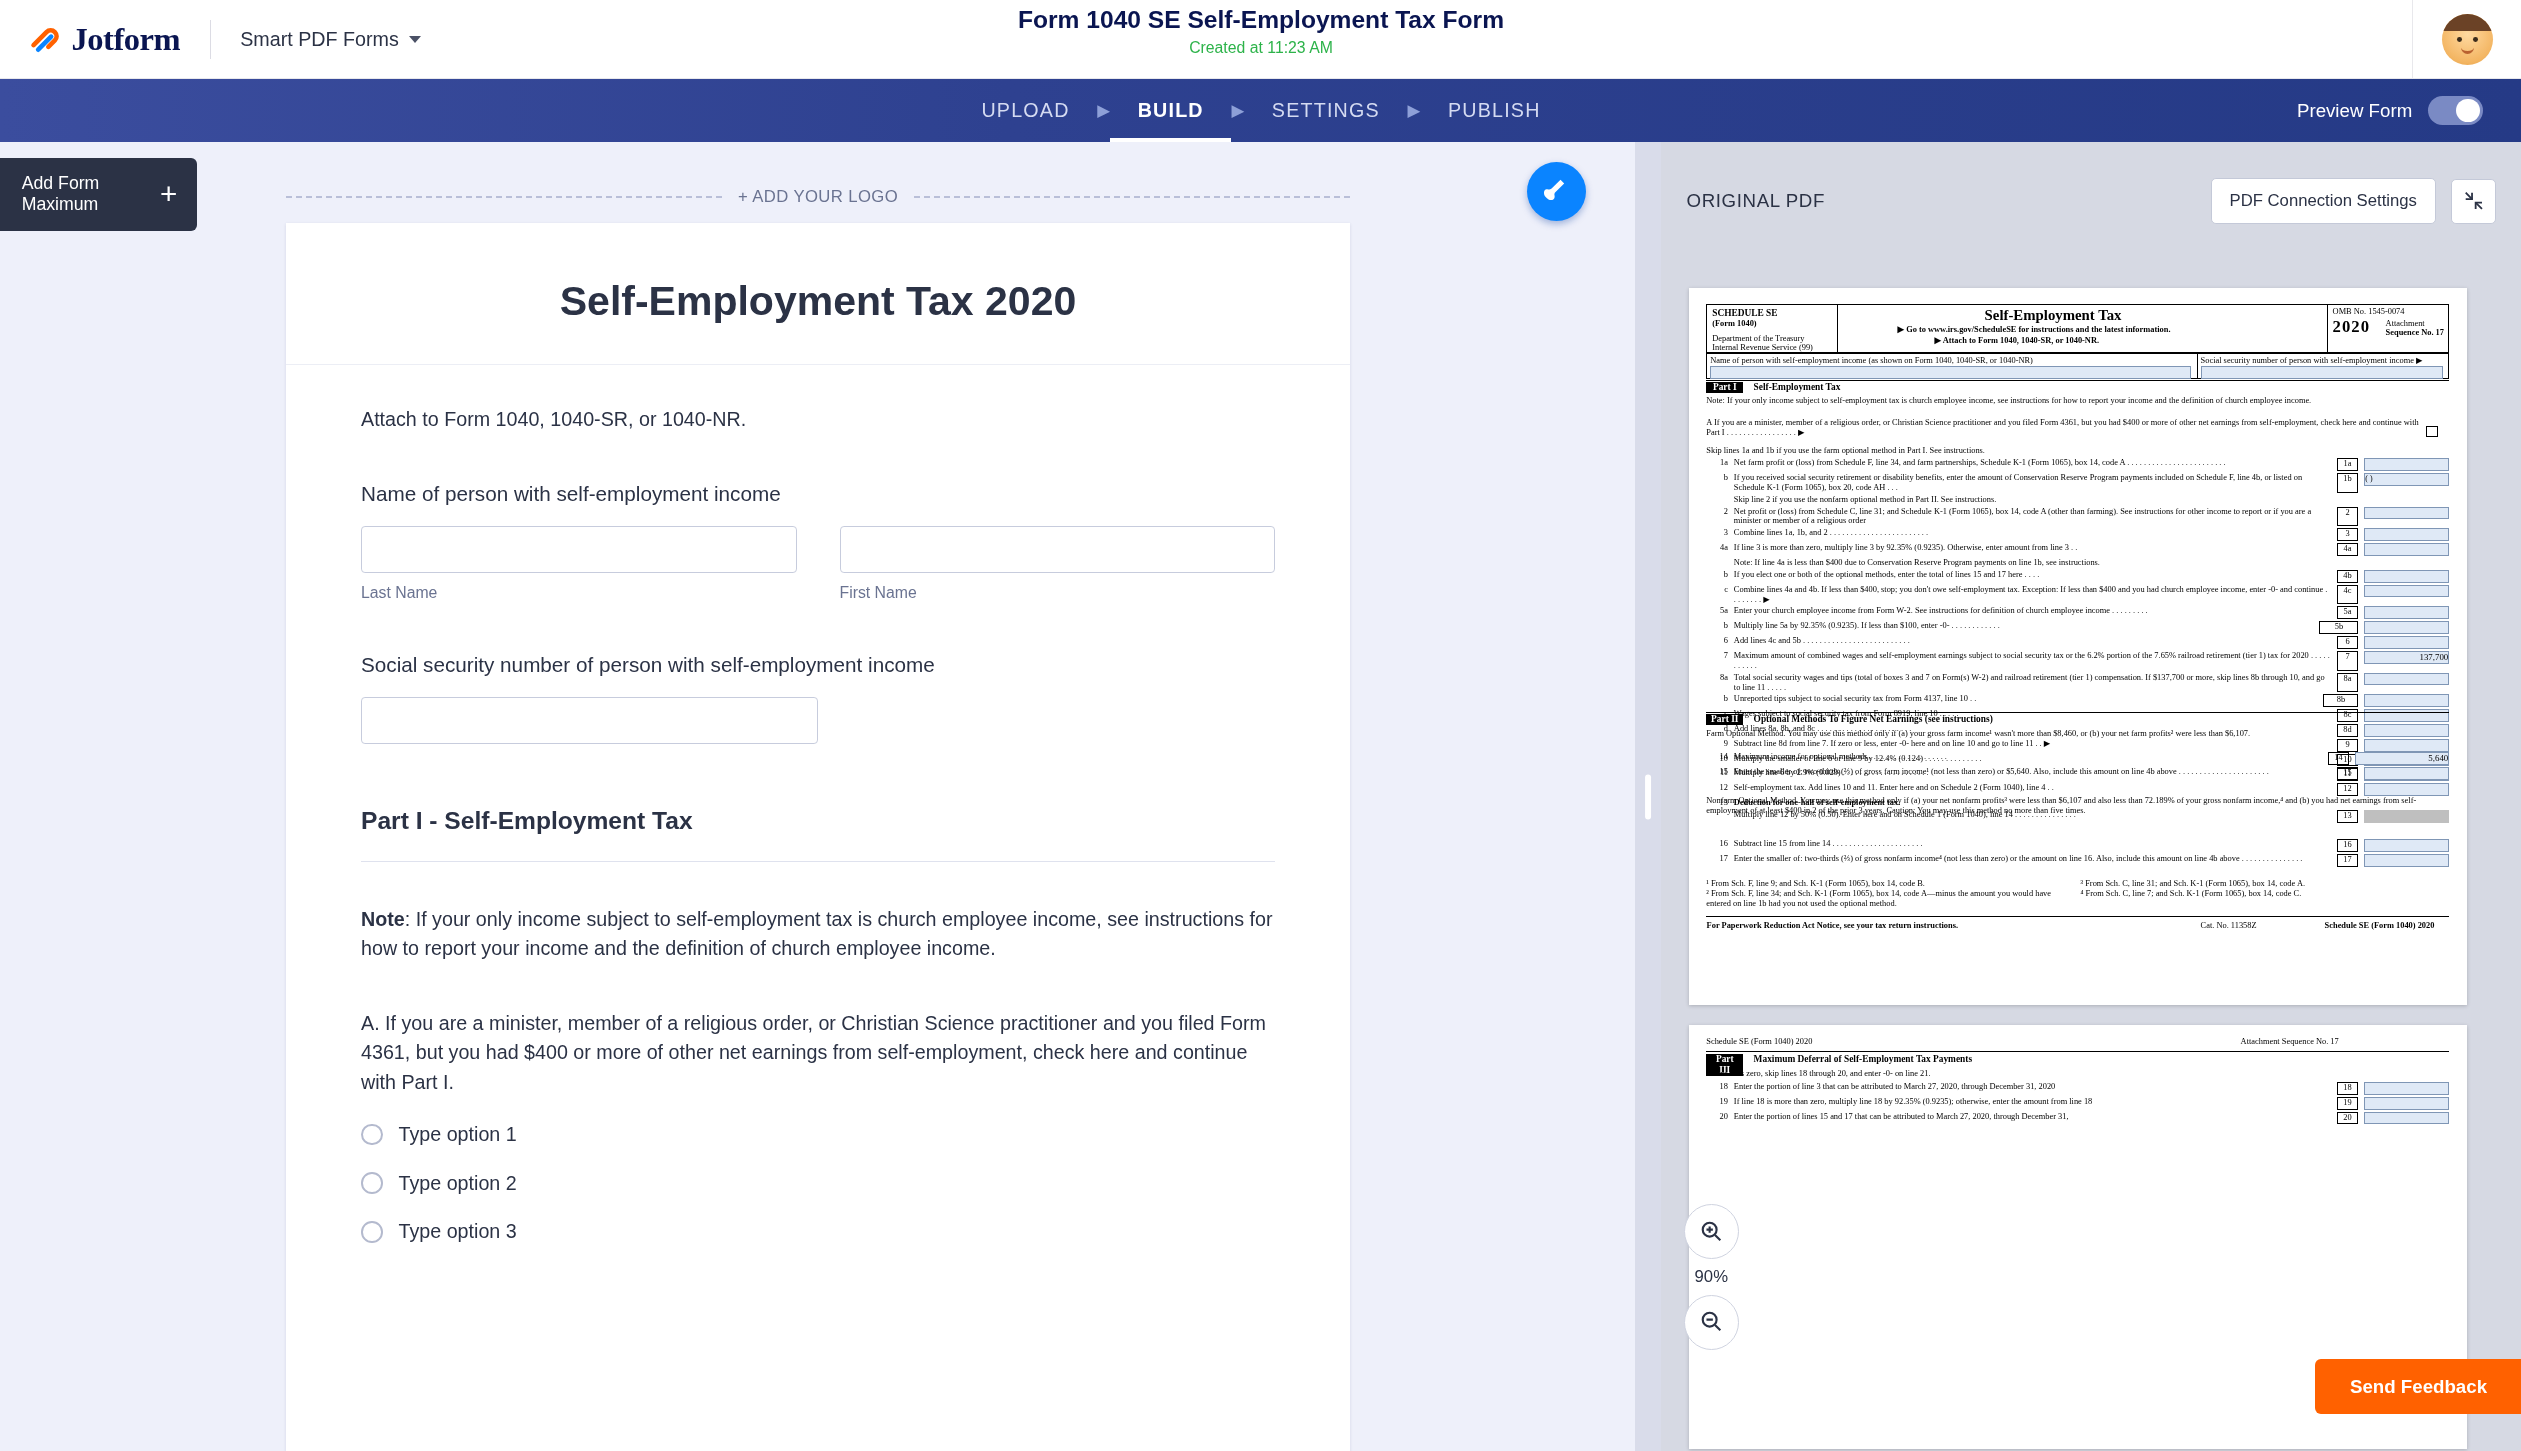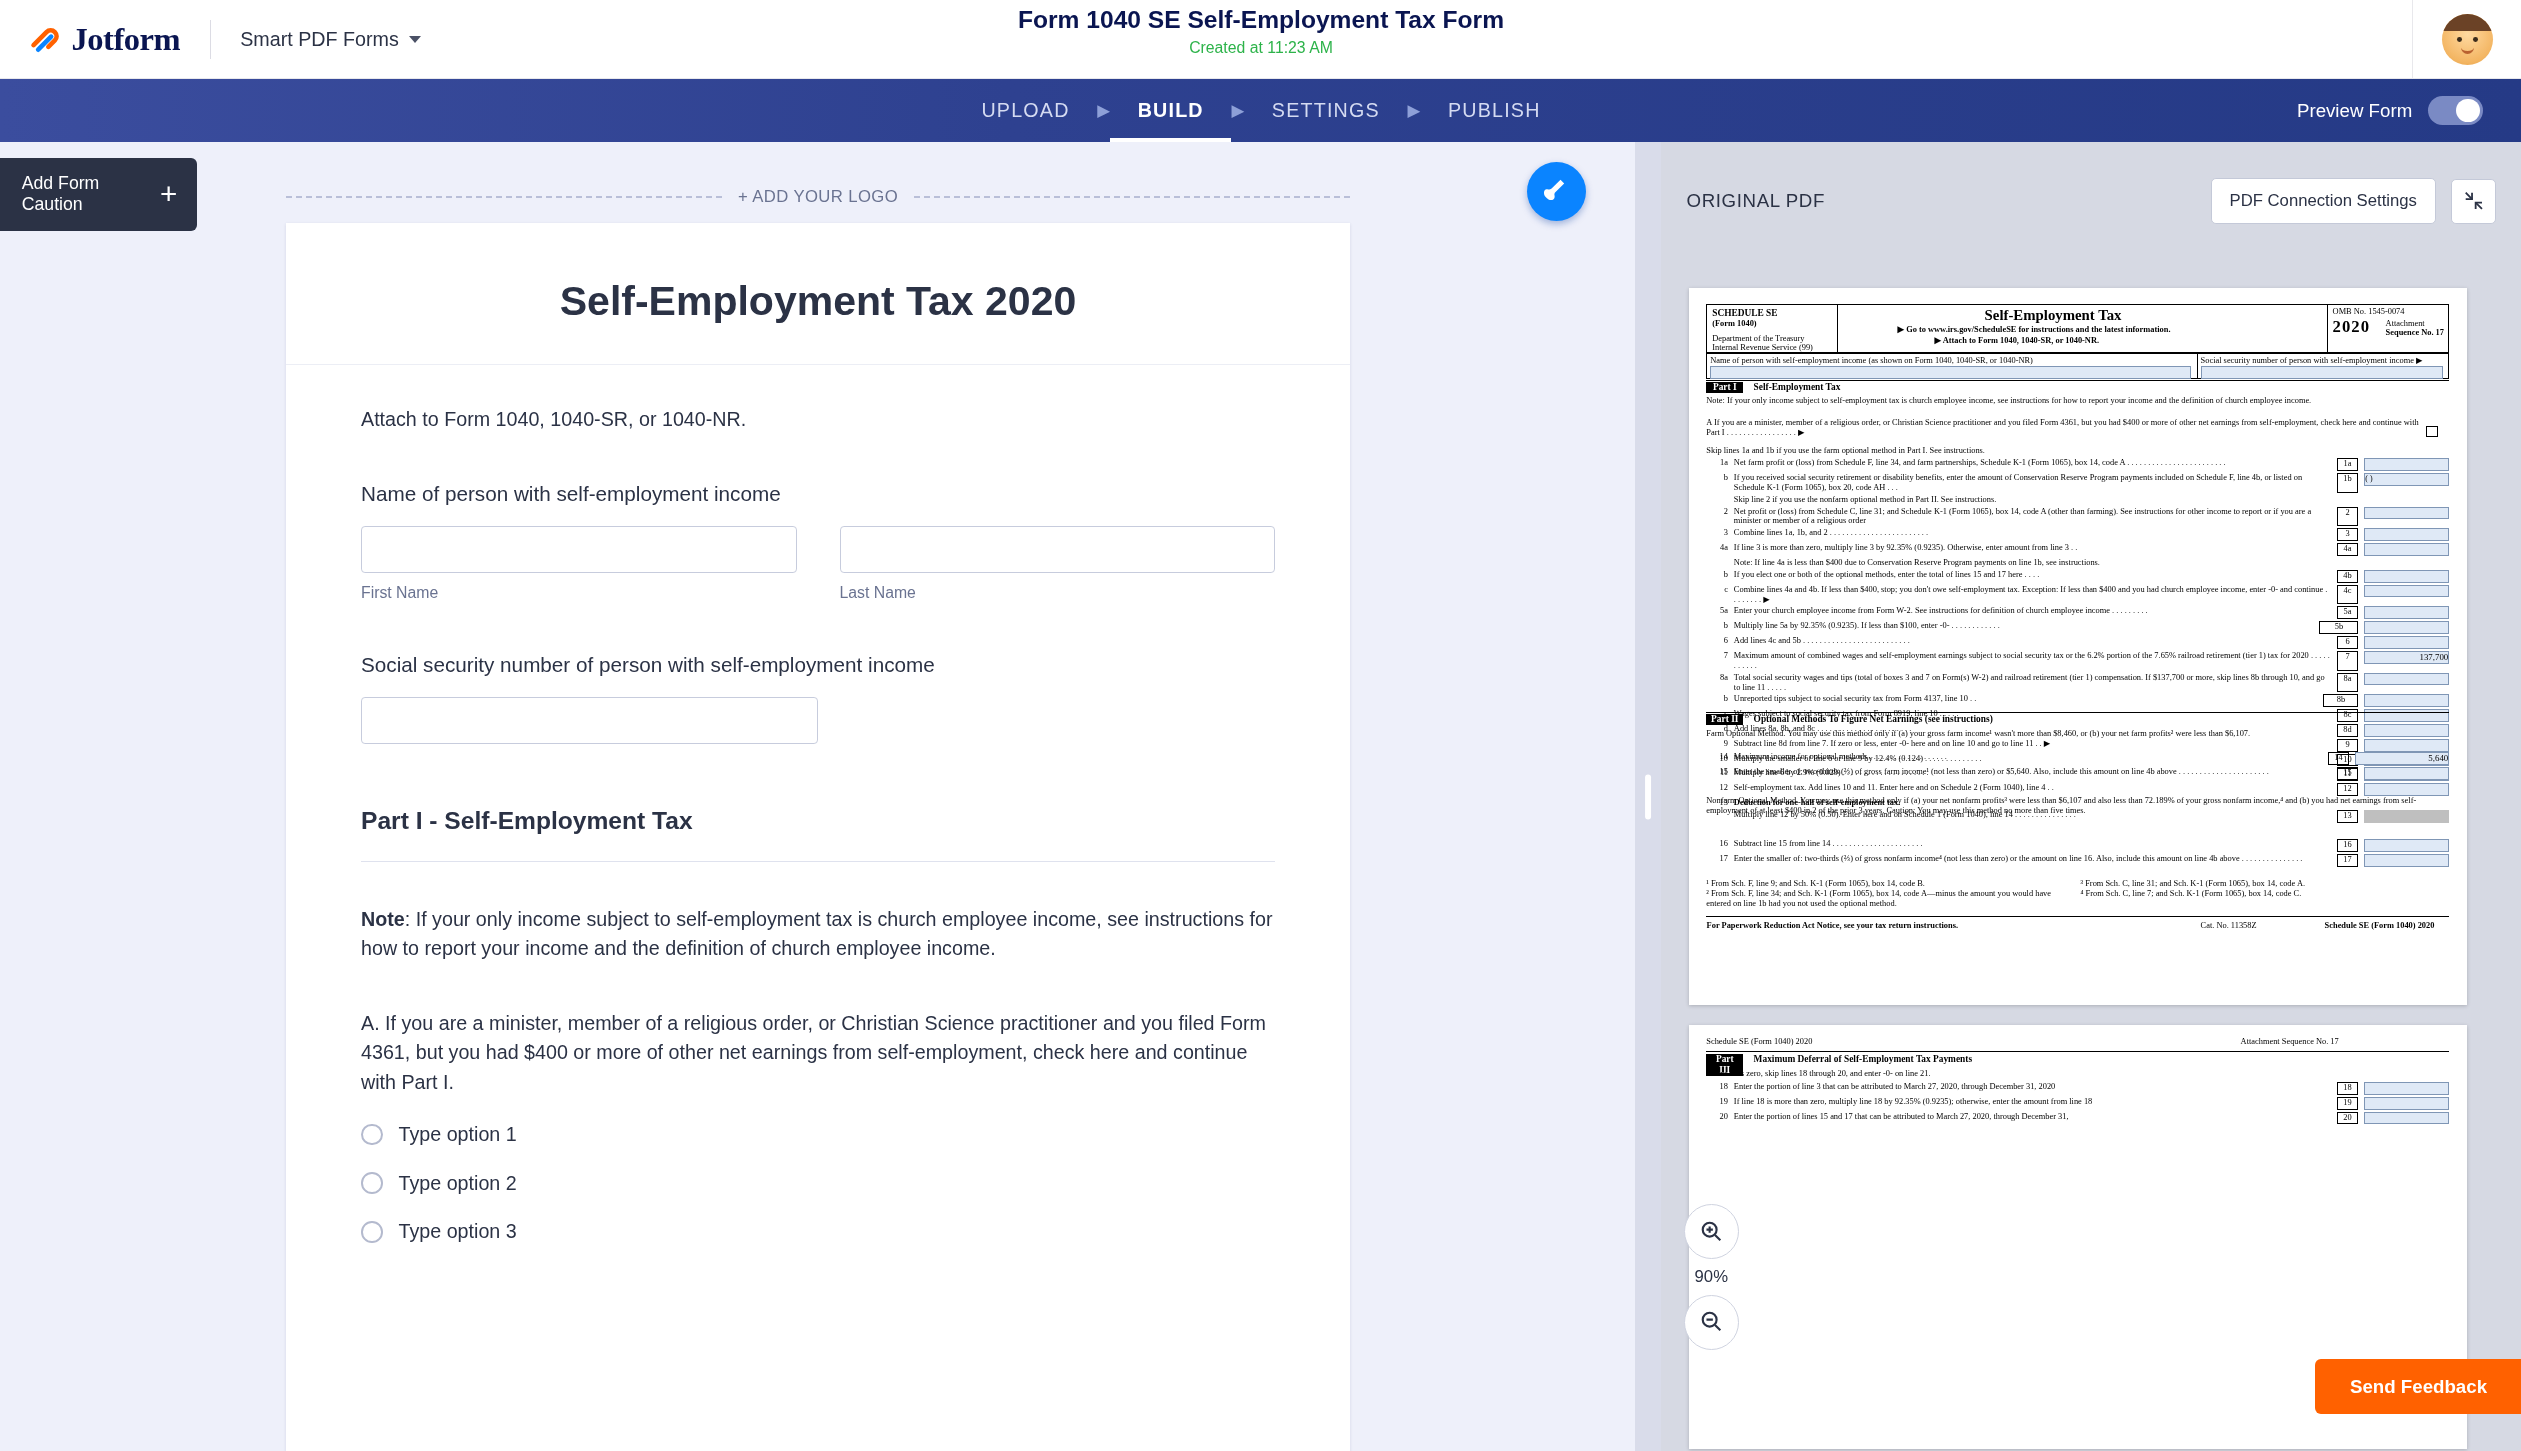--- a/index.html
+++ b/index.html
@@ -231,21 +231,21 @@
         <span class="knob"></span>
       </span>
   </div>
 </div>
 
 <div class="builder">
 
   <div class="add-element">
     <span class="ae-text">
       <span>Add Form</span><br>
-      <span>Caution</span>
+      <span>Maximum</span>
     </span>
     <span class="ae-plus">+</span>
   </div>
 
   <div class="add-logo">
     <span class="dash"></span>
     <span class="add-logo-text">+ ADD YOUR LOGO</span>
     <span class="dash"></span>
   </div>
 
@@ -259,25 +259,25 @@
     <div class="form-header">
       <div class="form-h1">Self-Employment Tax 2020</div>
     </div>
     <div class="form-body">
       <div class="attach-line">Attach to Form 1040, 1040-SR, or 1040-NR.</div>
 
       <div class="field-label">Name of person with self-employment income</div>
       <div class="name-row">
         <div class="name-col">
           <input class="inp" value="" style="">
-          <div class="sub-label">First Name</div>
+          <div class="sub-label">Last Name</div>
         </div>
         <div class="name-col">
           <input class="inp" value="" style="">
-          <div class="sub-label">Last Name</div>
+          <div class="sub-label">First Name</div>
         </div>
       </div>
 
       <div class="field-label">Social security number of person with self-employment income</div>
       <input class="inp ssn-inp" value="" style="">
 
       <div class="part-title">Part I - Self-Employment Tax</div>
       <div class="part-rule"></div>
 
       <div class="note-text">

